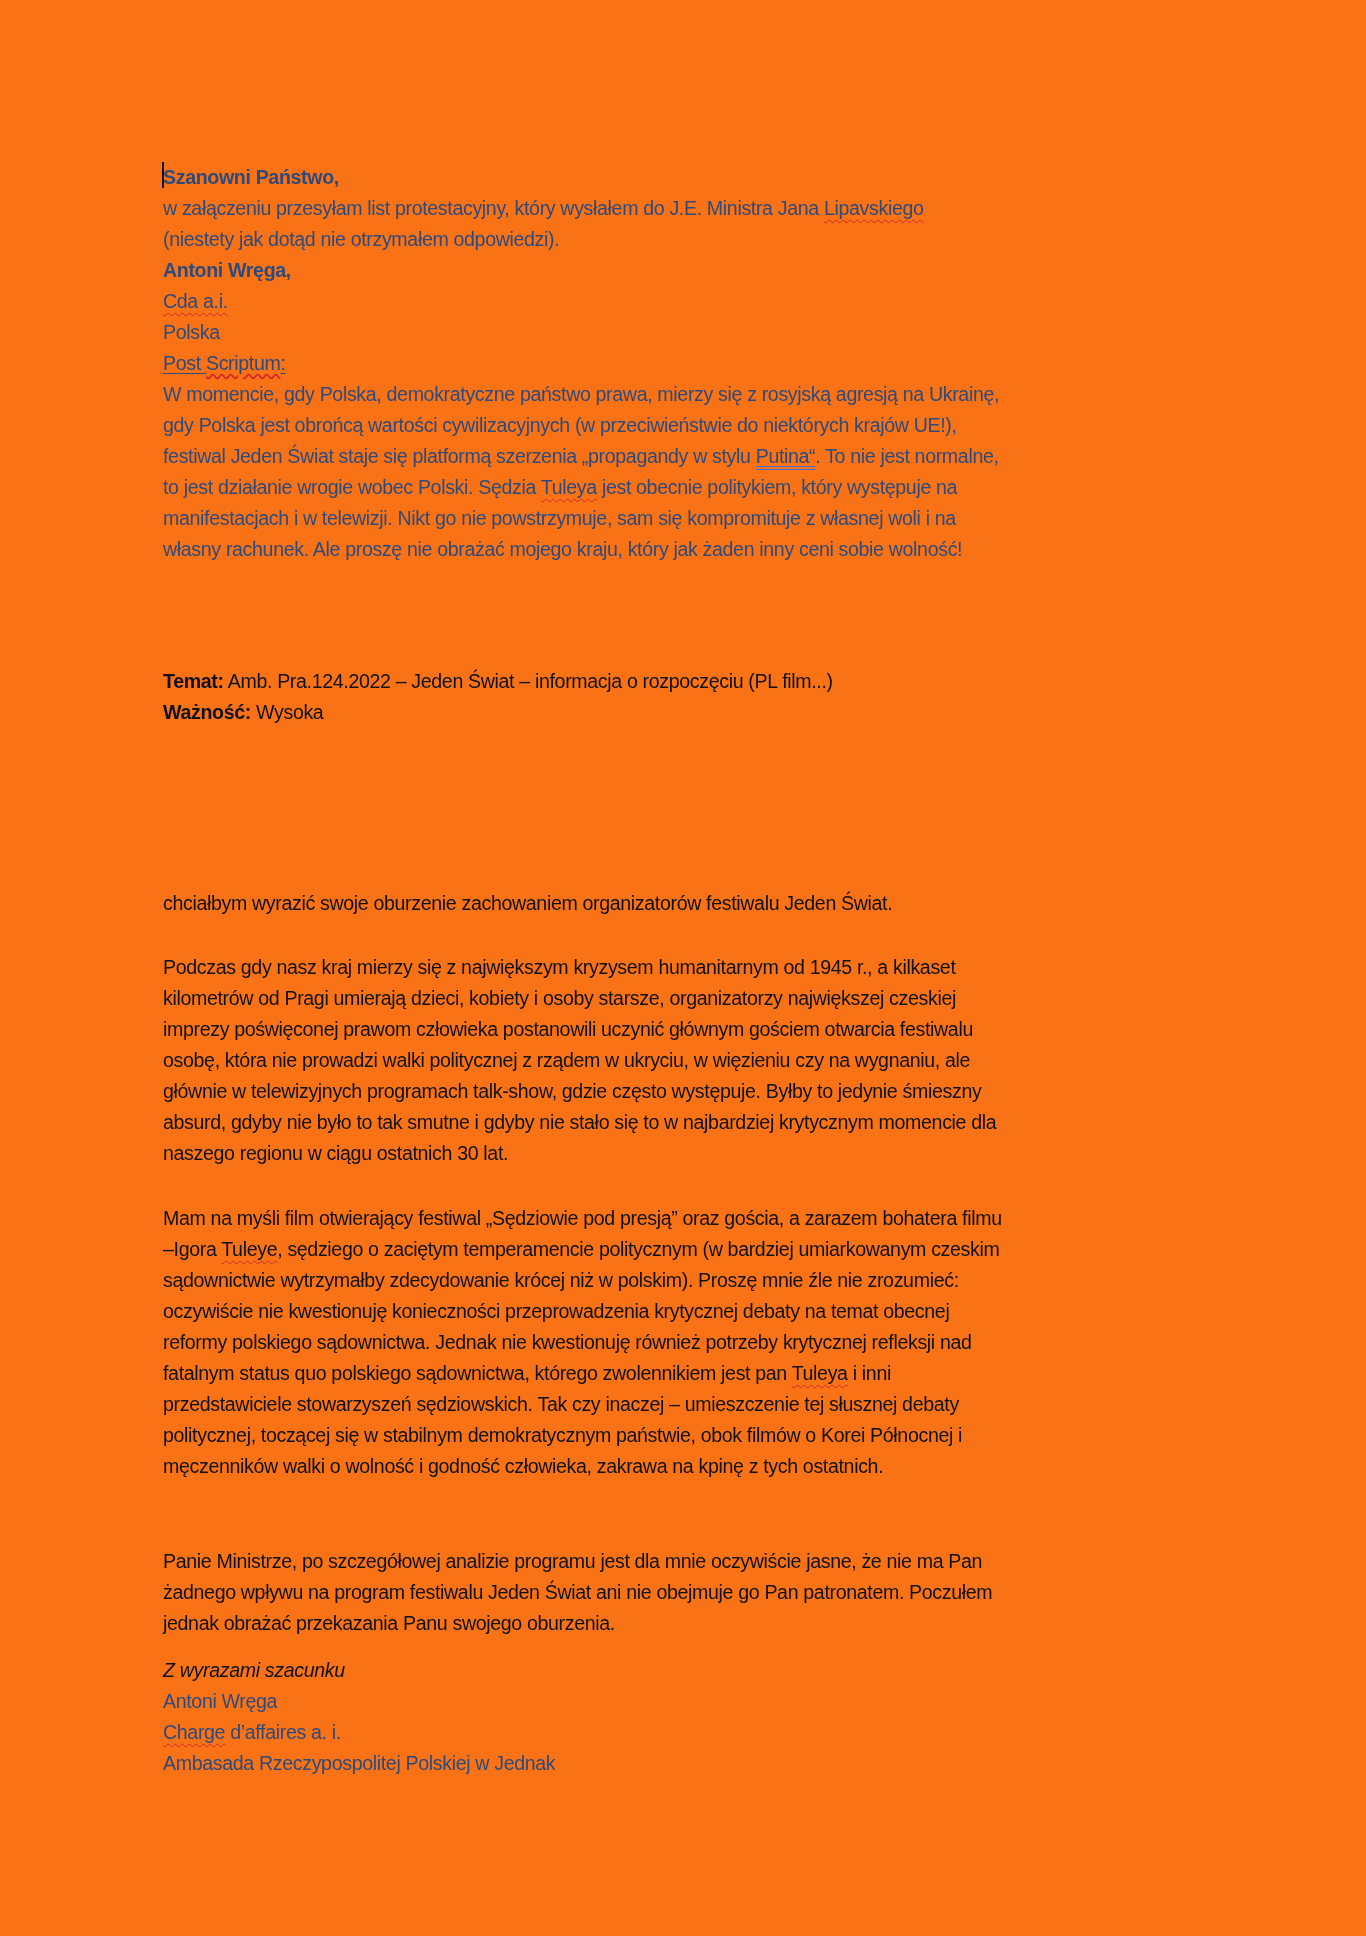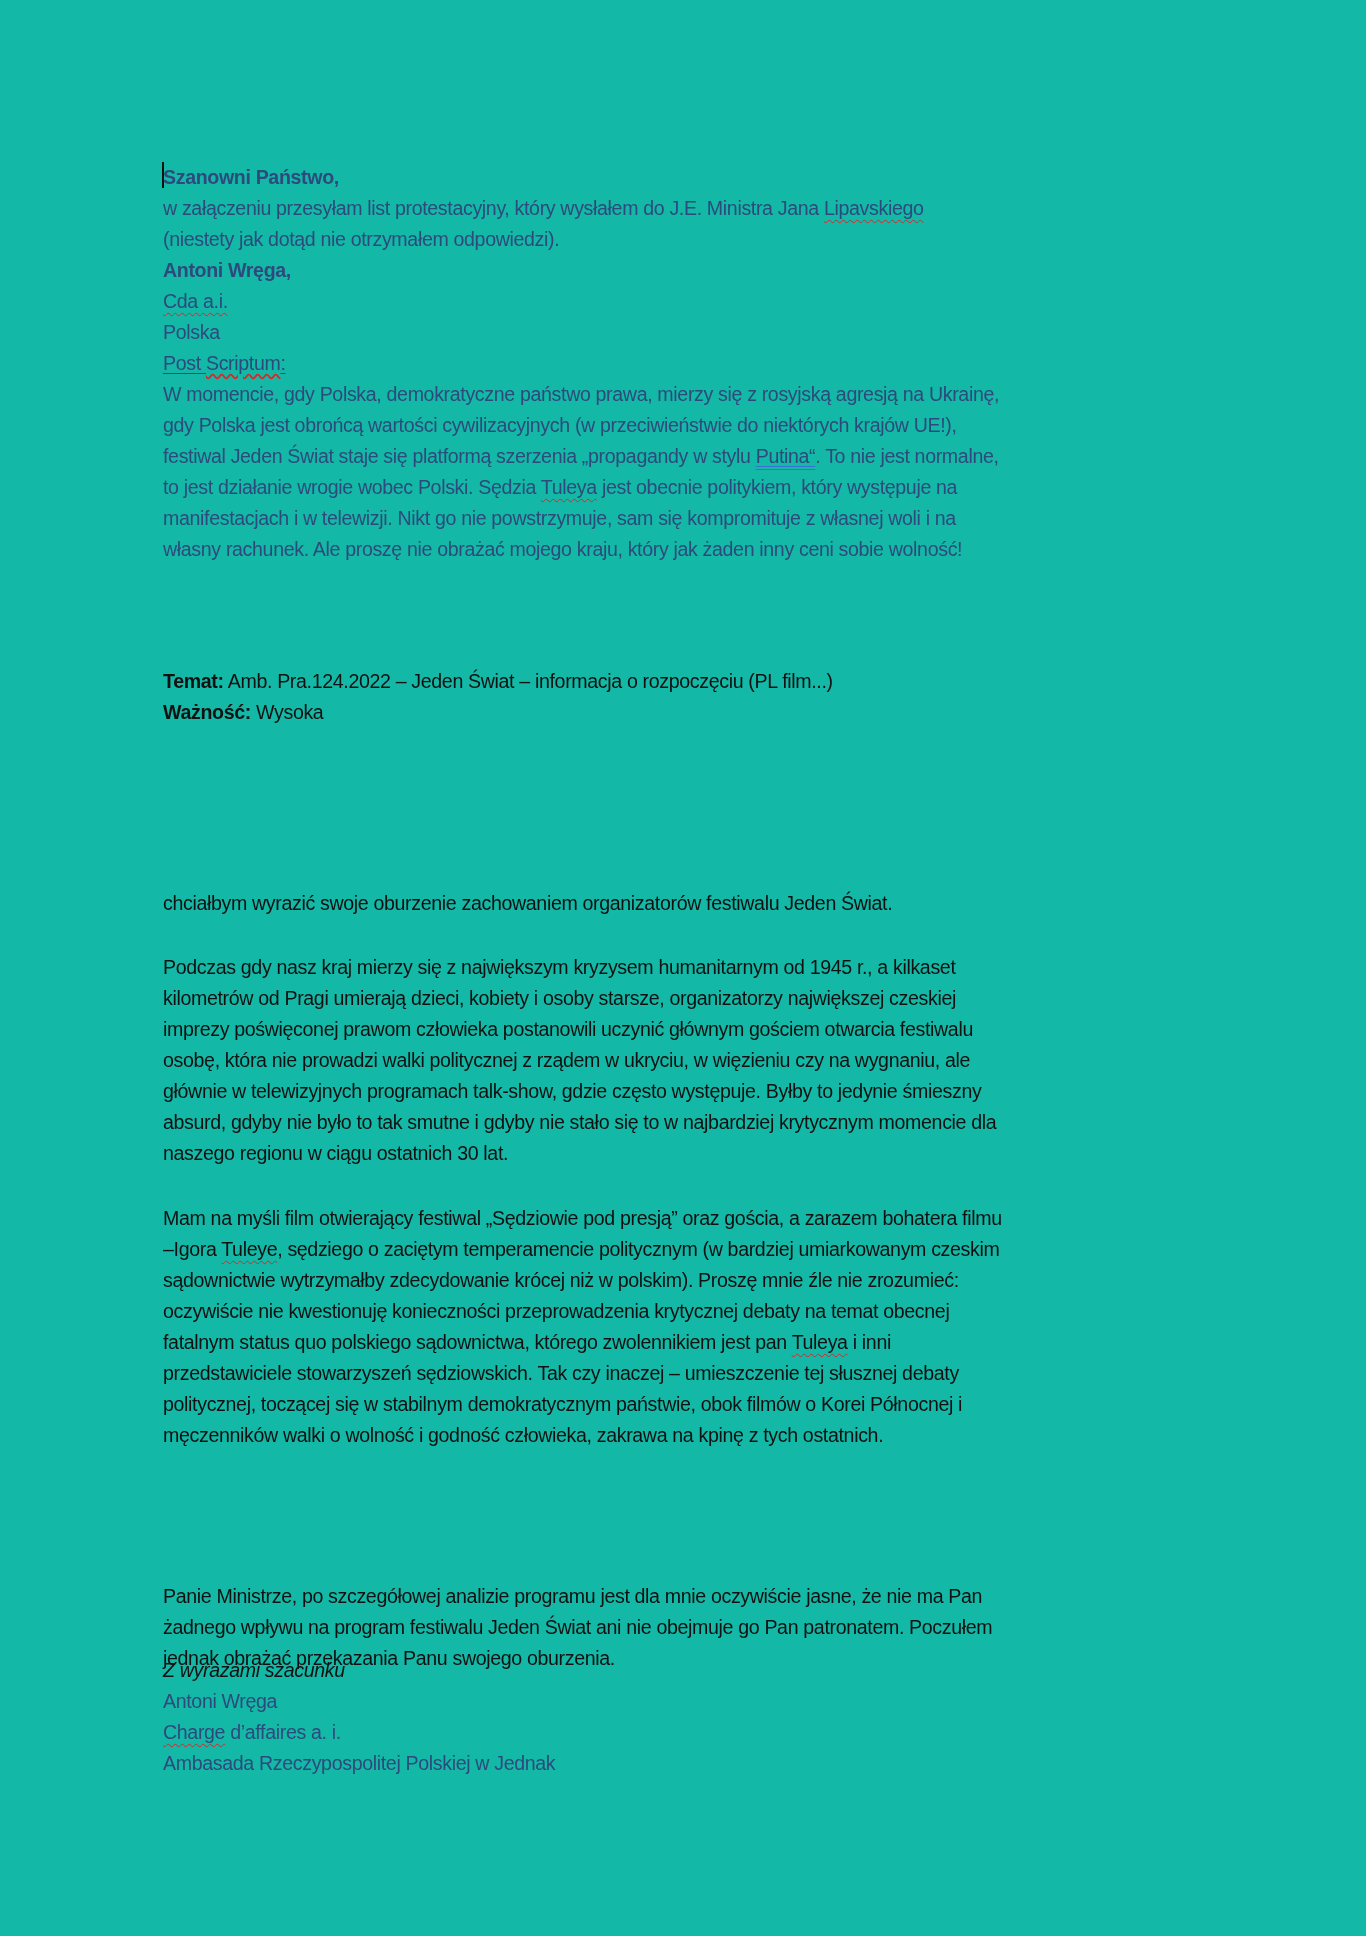--- a/index.html
+++ b/index.html
@@ -1,18 +1,18 @@
 <!DOCTYPE html>
 <html><head>
 <meta charset="utf-8">
 <style>
   html, body { margin: 0; padding: 0; background: #ffffff; }
   body { width: 1366px; height: 1936px; position: relative; overflow: hidden;
          font-family: "Liberation Sans", "DejaVu Sans", sans-serif; }
-  .page { position: absolute; left: 0; top: 0; width: 1366px; height: 1936px; background: #14b8a6; }
+  .page { position: absolute; left: 0; top: 0; width: 1366px; height: 1936px; background: #f97316; }
   .block { position: absolute; left: 163px; width: 1100px; font-size: 19.6px; line-height: 31px;
            letter-spacing: -0.35px; white-space: nowrap; }
   .line { display: block; height: 31px; }
   .blue { color: #2d4a7c; }
   .black { color: #111111; }
   .bold { font-weight: bold; }
   .italic { font-style: italic; }
   .squiggle { text-decoration: underline wavy #d42a2a; text-decoration-thickness: 1px; text-underline-offset: 4px; }
   .uline { text-decoration: underline; text-decoration-color: #2d4a7c; text-underline-offset: 3px; }
   .dbl { text-decoration: underline double #3b6fd4; text-underline-offset: 3px; text-align: center; }
@@ -57,27 +57,28 @@
     <span class="line">głównie w telewizyjnych programach talk-show, gdzie często występuje. Byłby to jedynie śmieszny</span>
     <span class="line">absurd, gdyby nie było to tak smutne i gdyby nie stało się to w najbardziej krytycznym momencie dla</span>
     <span class="line">naszego regionu w ciągu ostatnich 30 lat.</span>
   </div>
 
   <div class="block black" style="top:1203px;">
     <span class="line">Mam na myśli film otwierający festiwal „Sędziowie pod presją” oraz gościa, a zarazem bohatera filmu</span>
     <span class="line"><span>–Igora </span><span class="squiggle">Tuleye</span><span>, sędziego o zaciętym temperamencie politycznym (w bardziej umiarkowanym czeskim</span></span>
     <span class="line">sądownictwie wytrzymałby zdecydowanie krócej niż w polskim). Proszę mnie źle nie zrozumieć:</span>
     <span class="line">oczywiście nie kwestionuję konieczności przeprowadzenia krytycznej debaty na temat obecnej</span>
+    <span class="line">reformy polskiego sądownictwa. Jednak nie kwestionuję również potrzeby krytycznej refleksji nad</span>
     <span class="line"><span>fatalnym status quo polskiego sądownictwa, którego zwolennikiem jest pan </span><span class="squiggle">Tuleya</span><span> i inni</span></span>
     <span class="line">przedstawiciele stowarzyszeń sędziowskich. Tak czy inaczej – umieszczenie tej słusznej debaty</span>
     <span class="line">politycznej, toczącej się w stabilnym demokratycznym państwie, obok filmów o Korei Północnej i</span>
     <span class="line">męczenników walki o wolność i godność człowieka, zakrawa na kpinę z tych ostatnich.</span>
   </div>
 
-  <div class="block black" style="top:1546px;margin-top:35px;">
+  <div class="block black" style="top:1546px;">
     <span class="line">Panie Ministrze, po szczegółowej analizie programu jest dla mnie oczywiście jasne, że nie ma Pan</span>
     <span class="line">żadnego wpływu na program festiwalu Jeden Świat ani nie obejmuje go Pan patronatem. Poczułem</span>
     <span class="line">jednak obrażać przekazania Panu swojego oburzenia.</span>
   </div>
 
   <div class="block" style="top:1655px;">
     <span class="line black italic">Z wyrazami szacunku</span>
     <span class="line blue">Antoni Wręga</span>
     <span class="line blue"><span class="squiggle">Charge</span><span> d’affaires a. i.</span></span>
     <span class="line blue">Ambasada Rzeczypospolitej Polskiej w Jednak</span>

